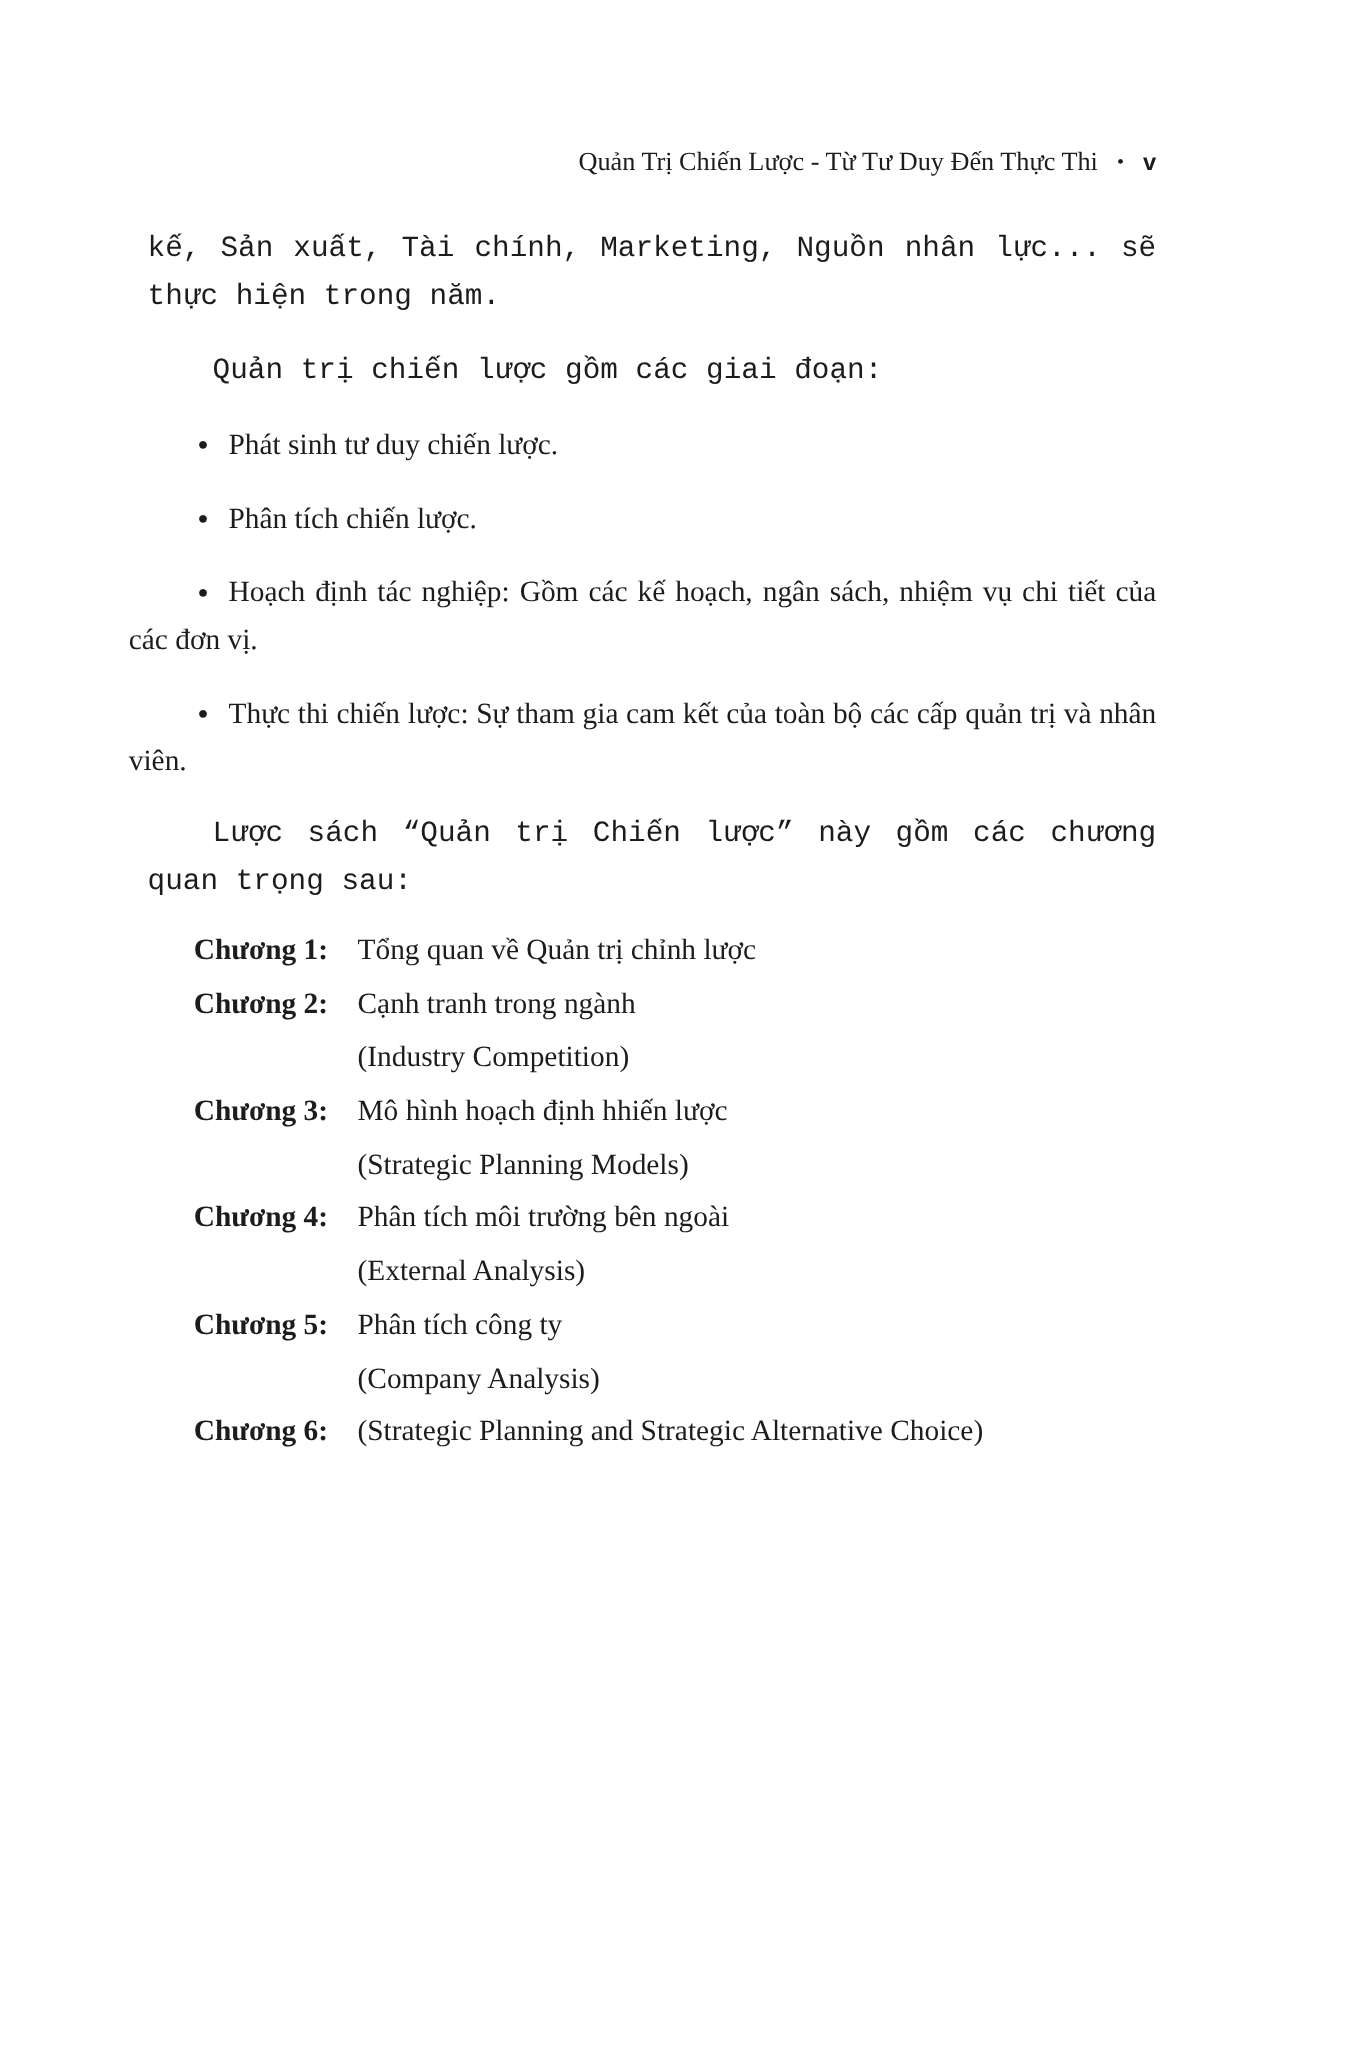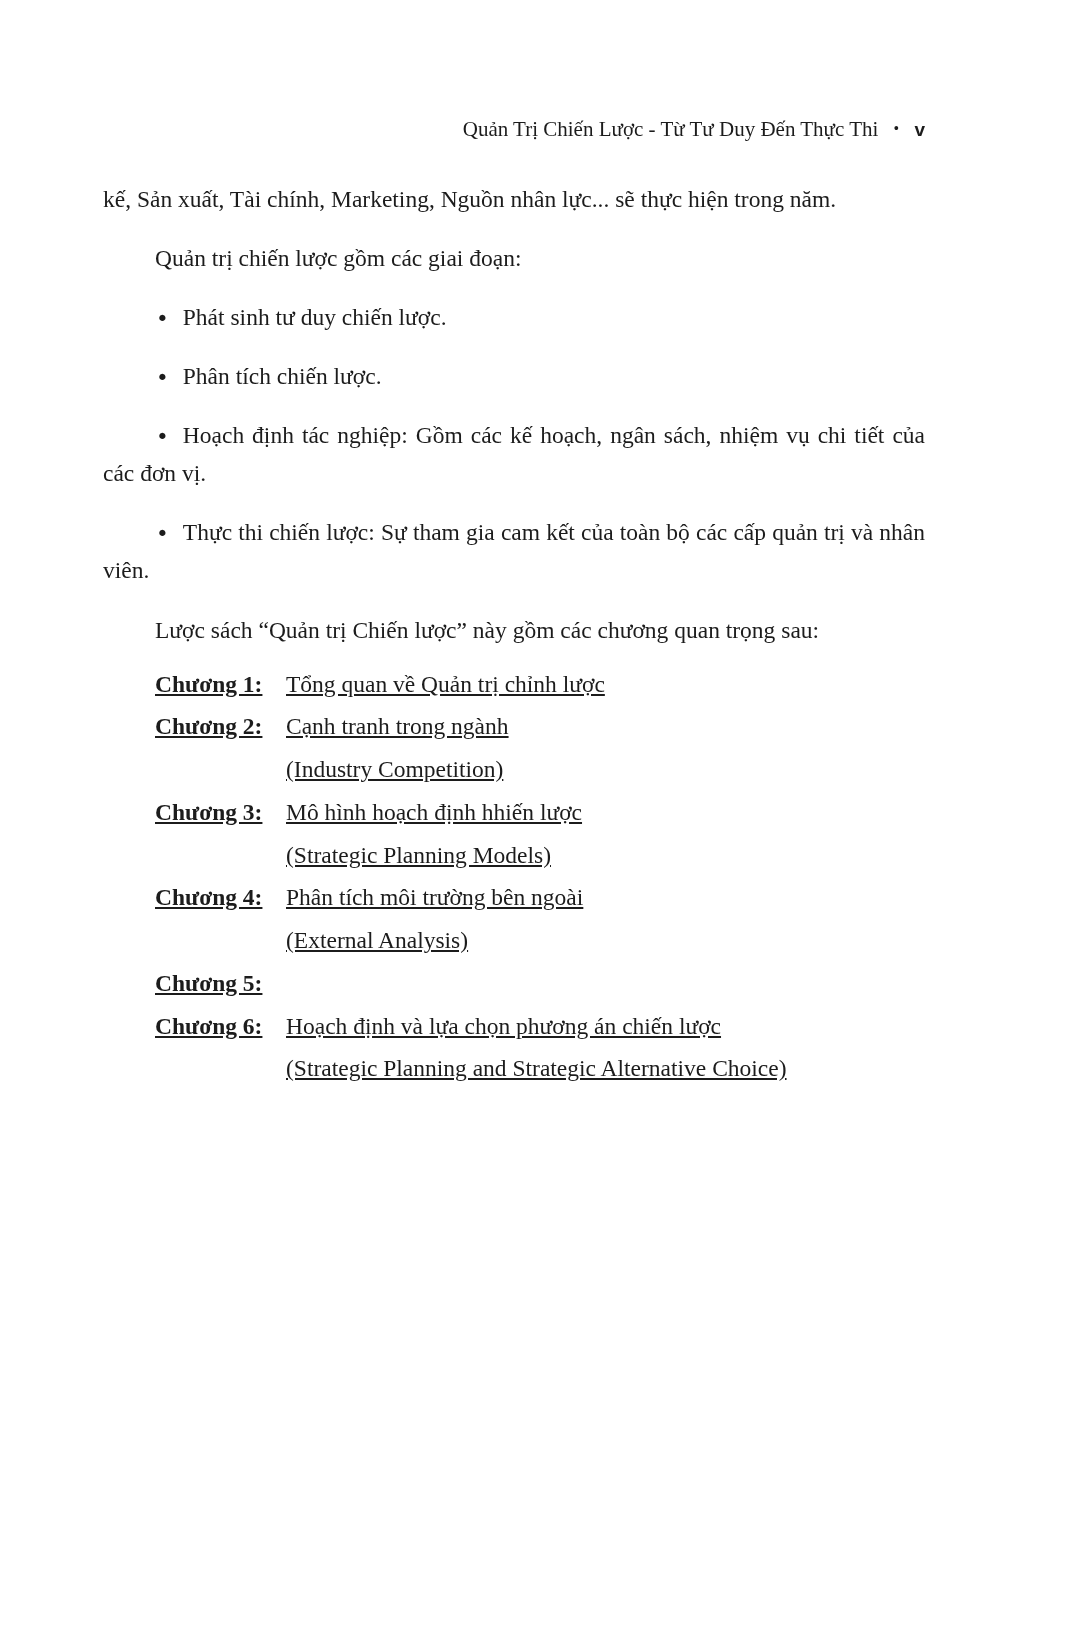--- a/index.html
+++ b/index.html
@@ -30,41 +30,41 @@
     margin: 0 10px;
     font-size: 16px;
     vertical-align: 2px;
   }
   .header .pagenum {
     font-weight: bold;
     font-family: "Liberation Sans", sans-serif;
     font-size: 19px;
   }
   .para {
-    margin: 0 0 21px 0;
+    margin: 0 0 21px 15px;
     text-align: justify;
+    font-family: Liberation Mono, monospace;
   }
   .para.indent {
     text-indent: 52px;
   }
   .bullet {
     margin: 0 0 21px 0;
     text-align: justify;
     text-indent: 55px;
   }
   .bullet .dot {
     font-size: 0.62em;
     vertical-align: 3px;
     margin-right: 16px;
     display: inline-block;
     text-indent: 0;
   }
   .chapters {
     margin-left: 52px;
-    text-decoration: underline;
   }
   .chapter {
     display: flex;
     line-height: 1.82;
   }
   .ch-label {
     flex: 0 0 131px;
     font-weight: bold;
   }
   .ch-body {
@@ -126,25 +126,28 @@
     <div class="chapter">
       <div class="ch-label">Chương 4:</div>
       <div class="ch-body">
         <div class="ch-title">Phân tích môi trường bên ngoài</div>
         <div class="ch-sub">(External Analysis)</div>
       </div>
     </div>
 
     <div class="chapter">
       <div class="ch-label">Chương 5:</div>
+      <div class="ch-body">
+        <div class="ch-title">Phân tích công ty</div>
+        <div class="ch-sub">(Company Analysis)</div>
+      </div>
     </div>
 
     <div class="chapter">
       <div class="ch-label">Chương 6:</div>
       <div class="ch-body">
-        <div class="ch-title">Hoạch định và lựa chọn phương án chiến lược</div>
         <div class="ch-sub">(Strategic Planning and Strategic Alternative Choice)</div>
       </div>
     </div>
 
   </div>
 
 </div>
 
 </body></html>

